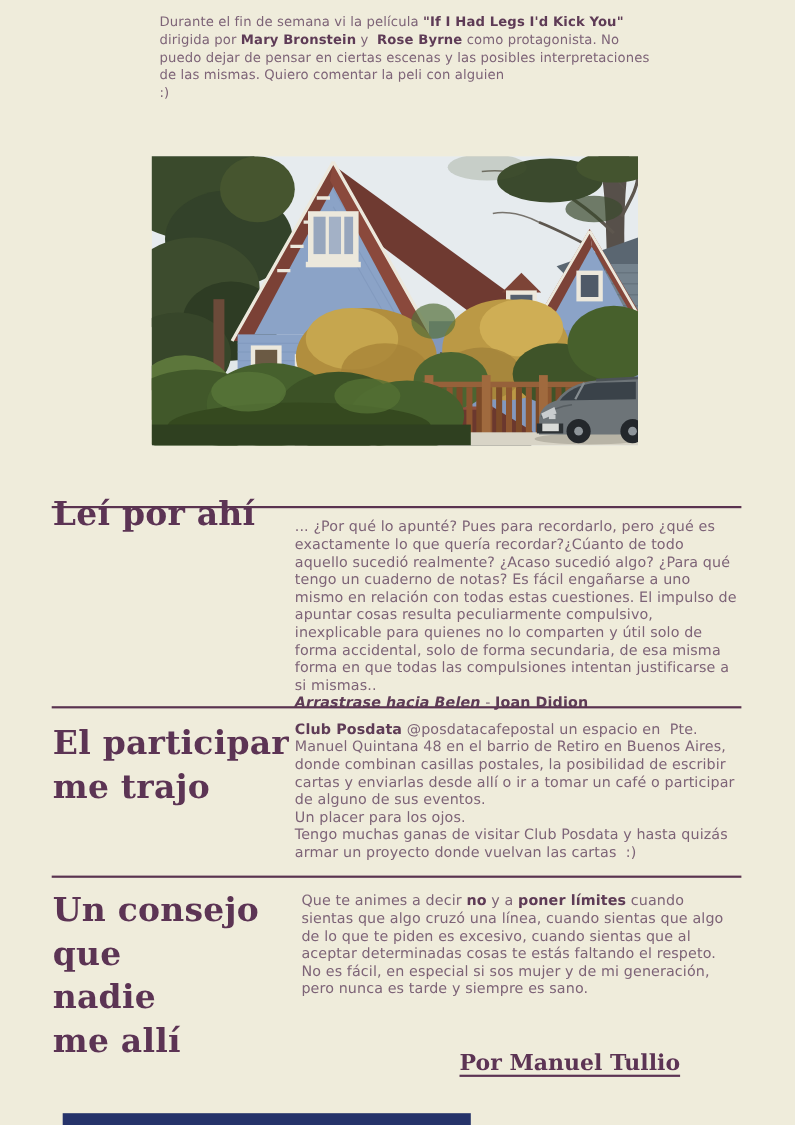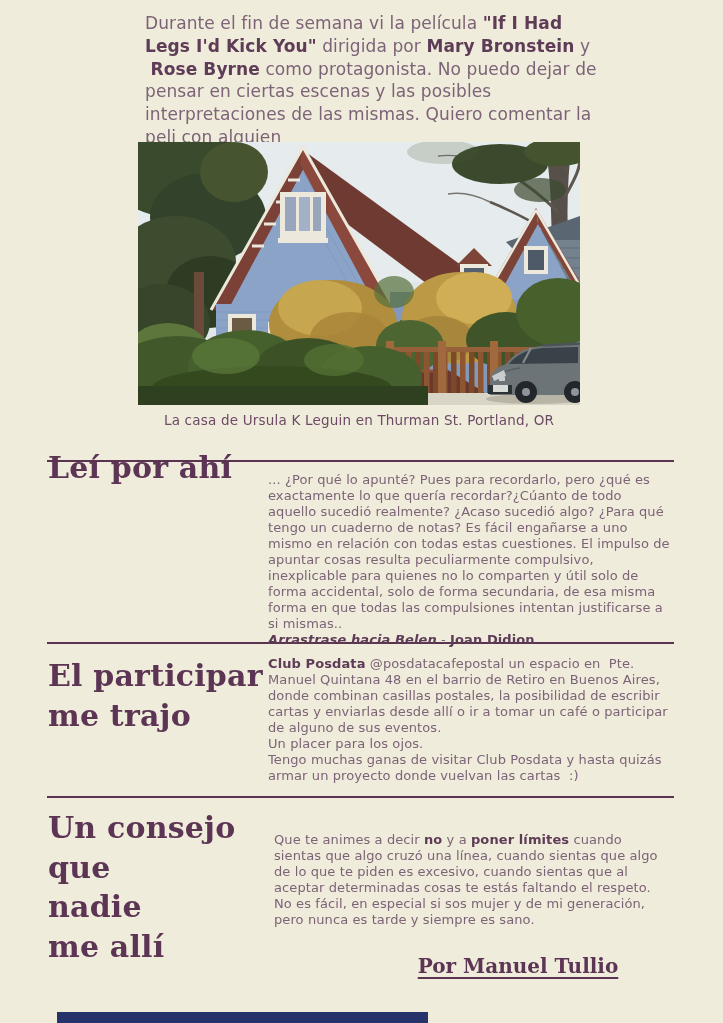--- a/index.html
+++ b/index.html
@@ -17,21 +17,21 @@
     background:var(--background);
     font-family:"DejaVu Sans","Liberation Sans",sans-serif;
     color:var(--body-text);
   }
   .abs{position:absolute;}
   .rich{white-space:pre-wrap;}
   .rich .b{font-weight:700;color:var(--bold-text);}
   .rich .i{font-style:italic;}
   .intro{
     left:145px;top:12px;width:456px;
-    font-size:17px;line-height:1.34;
+    font-size:12px;line-height:1.34;
     letter-spacing:.1px;
   }
   .photo-wrap{left:138px;top:142px;width:442px;height:263px;}
   .photo-wrap svg{display:block;width:442px;height:263px;}
   .caption{
     left:138px;top:412px;width:442px;
     text-align:center;font-size:13.5px;color:#6e4a64;letter-spacing:.2px;
   }
   .divider{left:47px;width:627px;height:2px;background:var(--divider);}
   .hr1{top:460px;}.hr2{top:642px;}.hr3{top:796px;}
@@ -43,21 +43,21 @@
   }
   .h1{top:448px;}
   .h2{top:656px;}
   .h3{top:808px;}
   .body-col{
     left:268px;width:402px;
     font-size:13px;line-height:1.23;letter-spacing:.1px;
   }
   .b1{top:472px;}
   .b2{top:656px;}
-  .b3{top:812px;left:274px;width:396px;margin-top:20px;}
+  .b3{top:812px;left:274px;width:396px;}
   .byline{
     left:400px;top:954px;width:236px;text-align:center;
     font-family:"DejaVu Serif","Liberation Serif",serif;
     font-weight:700;font-size:20px;color:var(--heading-text);
     text-decoration:underline;text-underline-offset:4px;
     text-decoration-thickness:1.5px;cursor:pointer;
   }
   .accent-bar{left:57px;top:1012px;width:371px;height:11px;background:var(--accent-bar);}
 </style>
 </head>
@@ -238,21 +238,20 @@
       <polygon points="354,234 366,228 368,234 356,239" fill="#c9cdcf"></polygon>
       <rect x="350" y="243" width="24" height="9" fill="#2c3134"></rect>
       <rect x="355" y="243" width="15" height="7" fill="#d9dbd8"></rect>
       <circle cx="388" cy="250" r="11" fill="#23272b"></circle>
       <circle cx="388" cy="250" r="4" fill="#8e959a"></circle>
       <circle cx="437" cy="250" r="11" fill="#23272b"></circle>
       <circle cx="437" cy="250" r="4" fill="#8e959a"></circle>
       <rect x="361" y="235" width="6" height="4" fill="#c9cdcf"></rect>
     </g>
   </svg>
-  <figcaption class="abs caption" style="left:0;top:270px;">La casa de Ursula K Leguin en Thurman St. Portland, OR</figcaption>
 </figure>
 
 <div class="abs divider hr1"></div>
 <div class="abs divider hr2"></div>
 <div class="abs divider hr3"></div>
 
 <h2 class="abs heading h1 rich"><span>Leí por ahí</span></h2>
 <p class="abs body-col b1 rich"><span>... ¿Por qué lo apunté? Pues para recordarlo, pero ¿qué es exactamente lo que quería recordar?¿Cúanto de todo aquello sucedió realmente? ¿Acaso sucedió algo? ¿Para qué tengo un cuaderno de notas? Es fácil engañarse a uno mismo en relación con todas estas cuestiones. El impulso de apuntar cosas resulta peculiarmente compulsivo, inexplicable para quienes no lo comparten y útil solo de forma accidental, solo de forma secundaria, de esa misma forma en que todas las compulsiones intentan justificarse a si mismas..</span><br><span class="b i">Arrastrase hacia Belen</span><span> - </span><span class="b">Joan Didion</span></p>
 
 <h2 class="abs heading h2 rich"><span>El participar</span><br><span>me trajo</span></h2>

